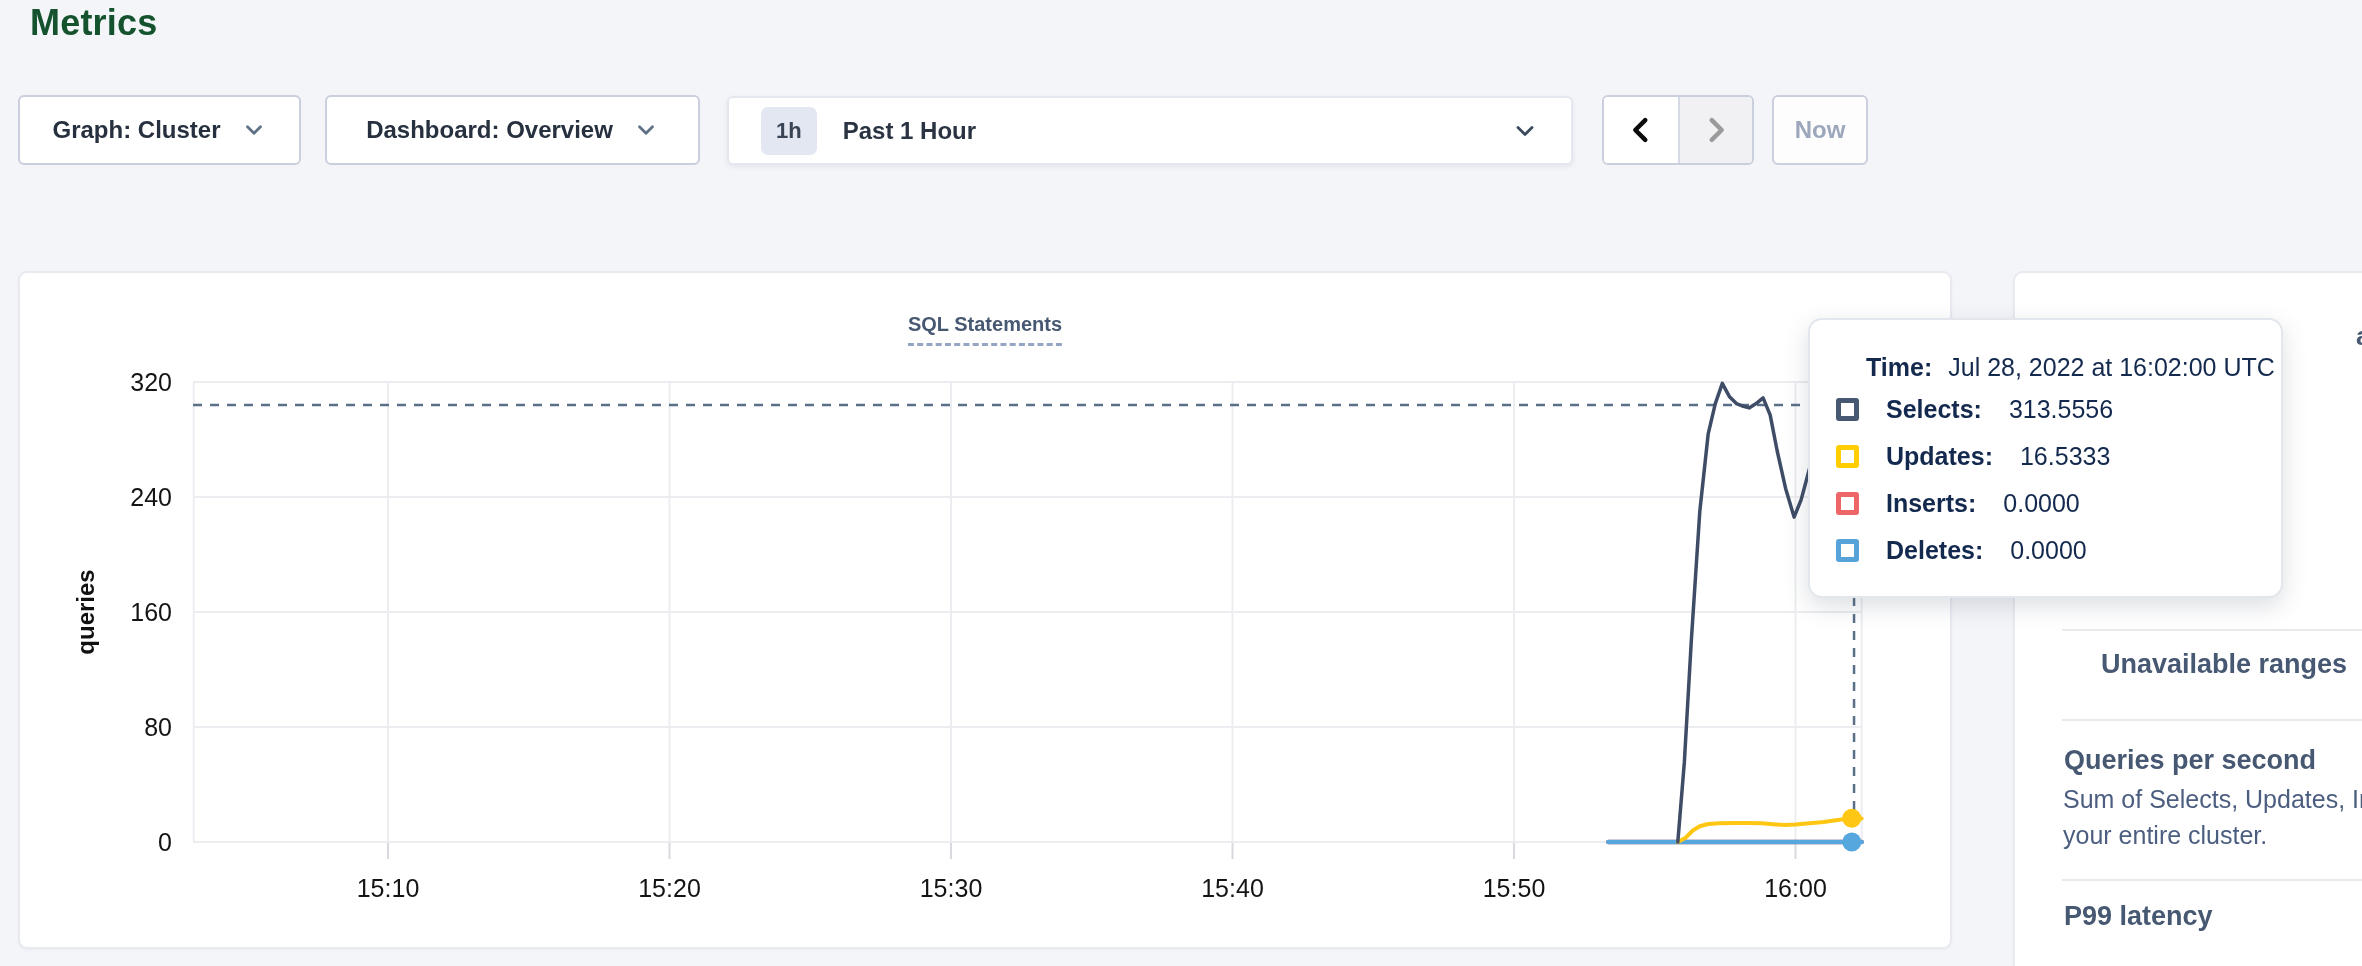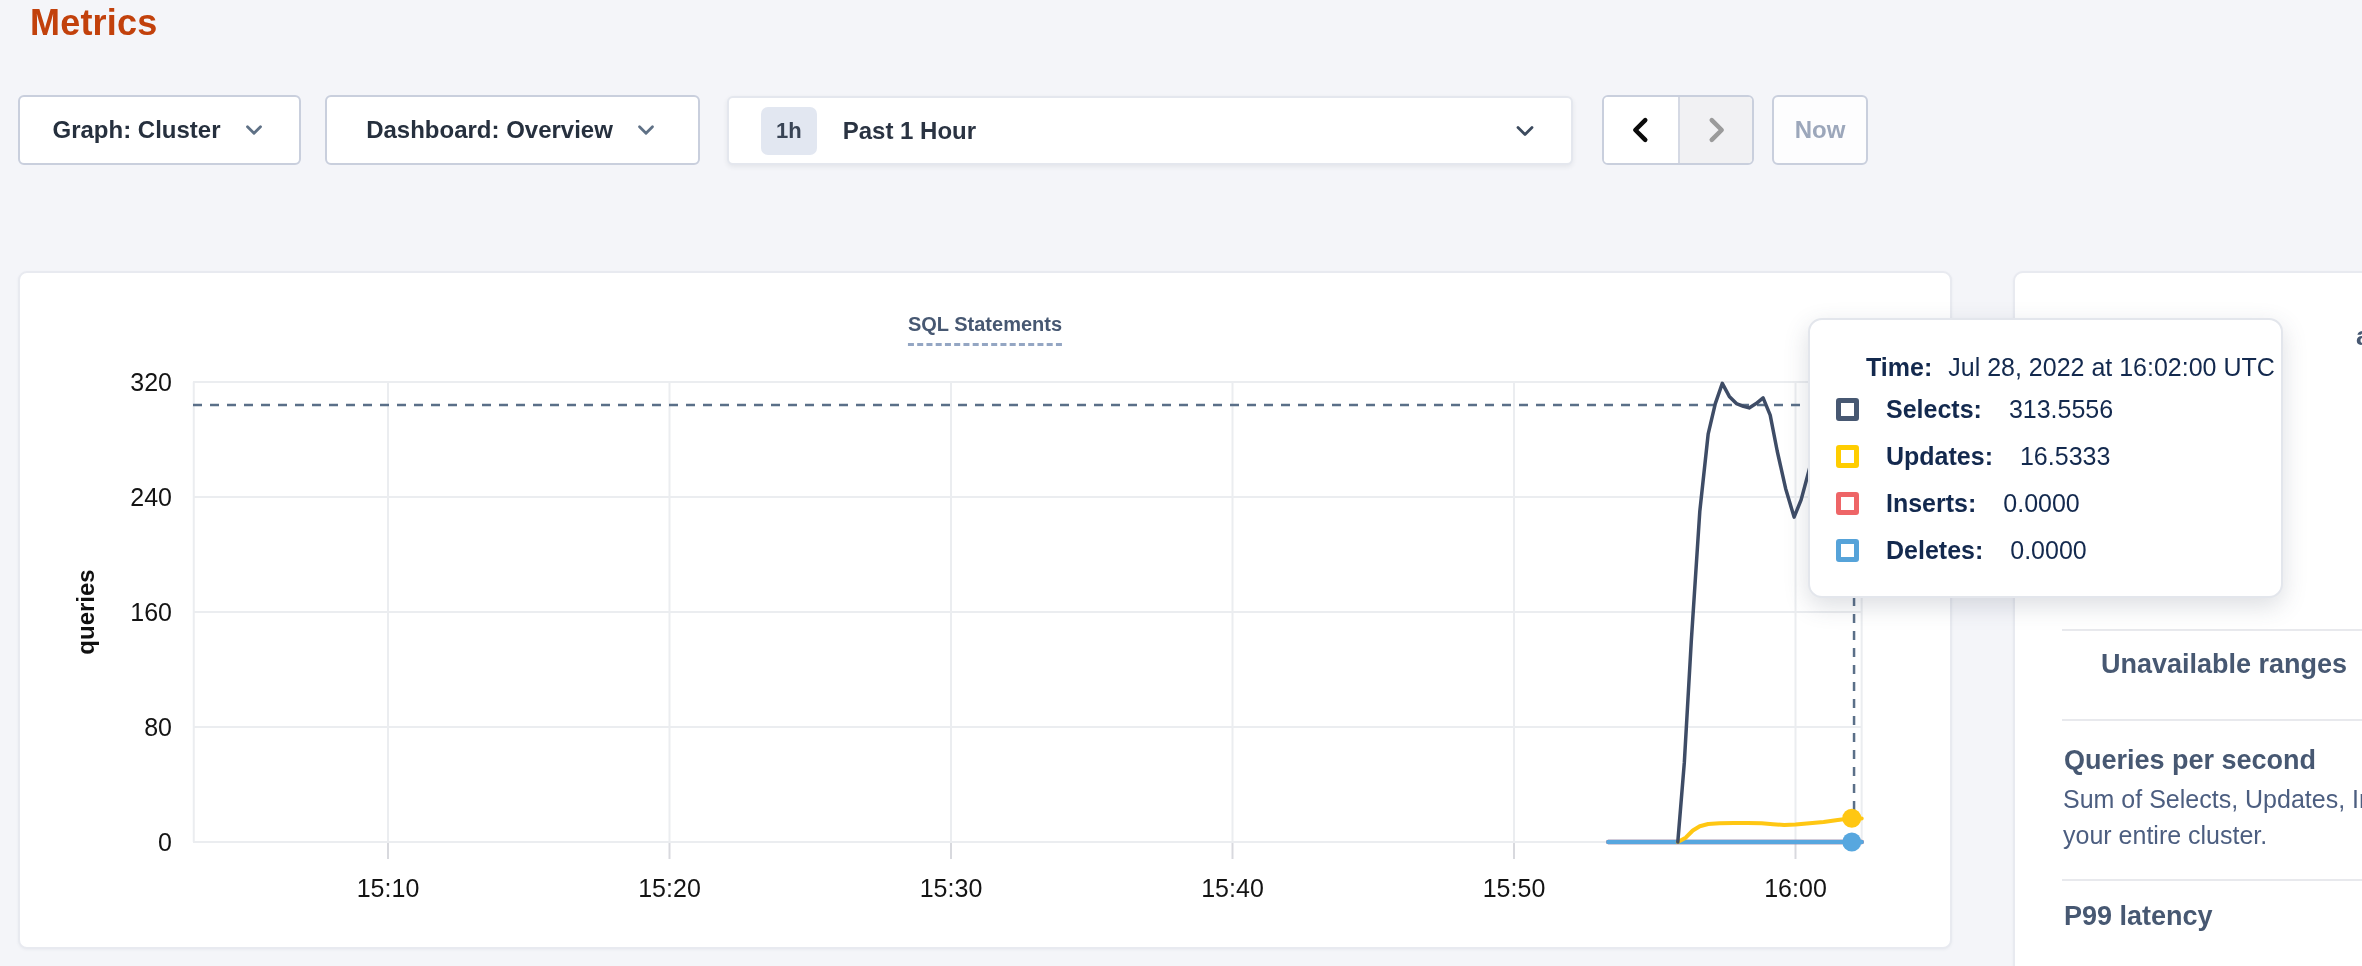--- a/index.html
+++ b/index.html
@@ -4,21 +4,21 @@
 <style>
   html,body{margin:0;padding:0;}
   body{
     width:2362px;height:966px;position:relative;overflow:hidden;
     background:#f4f5f9;
     font-family:"Liberation Sans",sans-serif;
     -webkit-font-smoothing:antialiased;
   }
   #page-title{
     position:absolute;left:30px;top:2px;margin:0;
-    font-size:36px;font-weight:600;color:#c2410c;letter-spacing:.2px;
+    font-size:36px;font-weight:600;color:#14532d;letter-spacing:.2px;
   }
   .btn{
     position:absolute;display:flex;align-items:center;justify-content:center;
     background:#fff;border:2px solid #c9cfdd;border-radius:6px;
     font-size:24px;font-weight:700;color:#26303e;cursor:pointer;box-sizing:border-box;
   }
   #graph-dd{left:18px;top:95px;width:283px;height:70px;gap:20px;}
   #dash-dd{left:325px;top:95px;width:375px;height:70px;gap:20px;}
   #time-sel{
     left:727px;top:96px;width:846px;height:69px;

